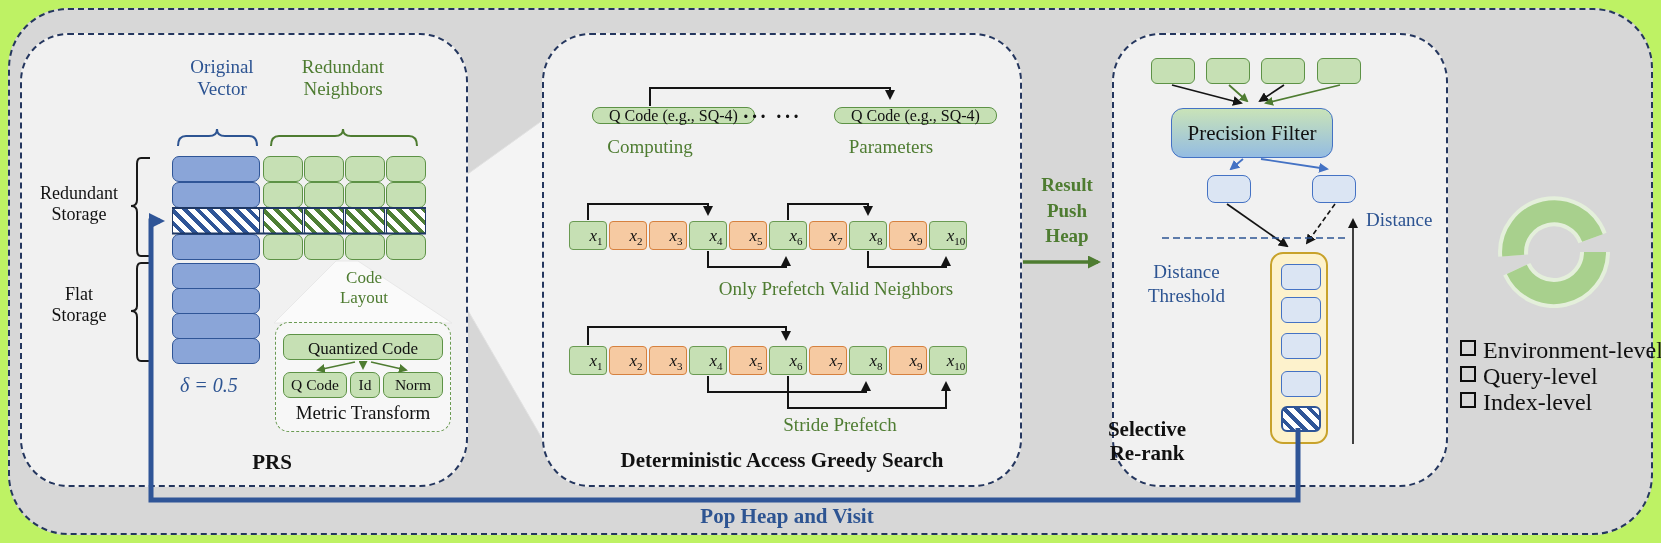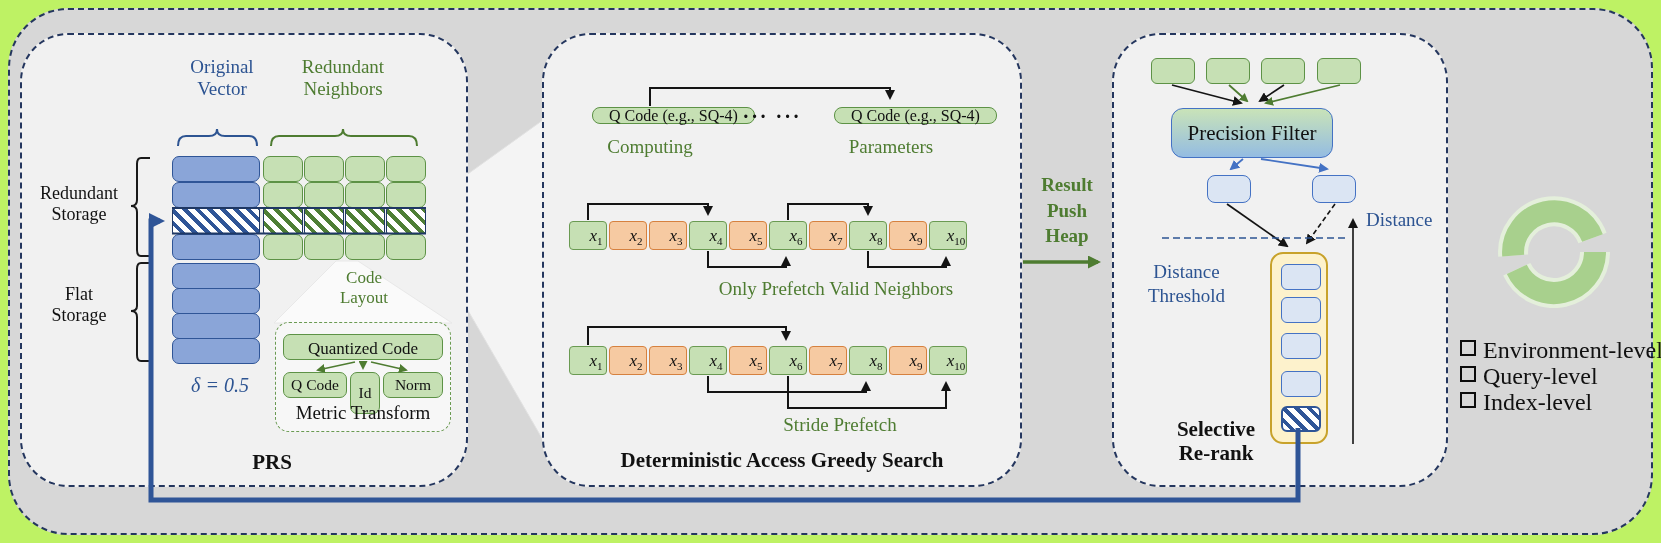--- a/index.html
+++ b/index.html
@@ -108,32 +108,32 @@
   <div class="grow" style="top:288px">
       <div class="cell cb"></div>
     </div>
   <div class="grow" style="top:313px">
       <div class="cell cb"></div>
     </div>
   <div class="grow" style="top:338px">
       <div class="cell cb"></div>
     </div>
 
-  <div class="t blue" style="left:180px;top:374px;width:80px;font-size:20px;font-style:italic;text-align:center;">δ = 0.5</div>
+  <div class="t blue" style="left:180px;top:374px;width:80px;font-size:20px;font-style:italic;">δ = 0.5</div>
   <div class="t ctr green" style="left:333px;top:268px;width:62px;font-size:17px;">Code
 Layout</div>
 
   <div class="abs codebox"></div>
   <div class="abs gbox" style="left:283px;top:334px;width:160px;height:26px;font-size:17px;align-items:flex-end;">
       <span>Quantized Code</span>
     </div>
   <div class="abs gbox" style="left:283px;top:372px;width:64px;height:26px;font-size:15.5px;">
       <span>Q Code</span>
     </div>
-  <div class="abs gbox" style="left:350px;top:372px;width:30px;height:42px;font-size:15.5px;">
+  <div class="abs gbox" style="left:350px;top:372px;width:30px;height:26px;font-size:15.5px;">
       <span>Id</span>
     </div>
   <div class="abs gbox" style="left:383px;top:372px;width:60px;height:26px;font-size:15.5px;">
       <span>Norm</span>
     </div>
   <div class="t ctr" style="left:277px;top:402px;width:172px;font-size:19px;">Metric Transform</div>
   <div class="t ctr bold" style="left:242px;top:450px;width:60px;font-size:21px;">PRS</div>
 
   <div class="abs qcodebox" style="left:568px;top:107px;width:163px;">
       <span>Q Code (e.g., SQ-4)</span>
@@ -231,21 +231,21 @@
   <div class="t ctr blue" style="left:1139px;top:260px;width:95px;font-size:19px;line-height:1.25;">Distance
 Threshold</div>
 
   <div class="abs heap">
     <div class="hcell" style="top:10px;"></div>
     <div class="hcell" style="top:43px;"></div>
     <div class="hcell" style="top:79px;"></div>
     <div class="hcell" style="top:117px;"></div>
     <div class="hcell hb" style="top:152px;"></div>
   </div>
-  <div class="t ctr bold" style="left:1166px;top:417px;width:100px;font-size:21px;">Selective
+  <div class="t ctr bold" style="left:1097px;top:417px;width:100px;font-size:21px;">Selective
 Re-rank</div>
 
   <svg class="abs" style="left:1492px;top:196px;" width="124" height="112" viewBox="0 0 124 112">
     <path d="M21.2,59.6 A41,41 0 0 1 100.5,42" fill="none" stroke="#e4efdb" stroke-width="30"></path>
     <path d="M103,56 A41,41 0 0 1 24.8,73.3" fill="none" stroke="#e4efdb" stroke-width="30"></path>
     <path d="M21.2,59.6 A41,41 0 0 1 100.5,42" fill="none" stroke="#a8d08d" stroke-width="22"></path>
     <path d="M103,56 A41,41 0 0 1 24.8,73.3" fill="none" stroke="#a8d08d" stroke-width="22"></path>
   </svg>
   <div class="chkrow" style="top:337px;">
     <div class="chk"></div>
@@ -253,20 +253,21 @@
   </div>
   <div class="chkrow" style="top:363px;">
     <div class="chk"></div>
     <div class="chklbl">Query-level</div>
   </div>
   <div class="chkrow" style="top:389px;">
     <div class="chk"></div>
     <div class="chklbl">Index-level</div>
   </div>
 
+  <div class="t ctr blue bold" style="left:672px;top:504px;width:230px;font-size:21px;">Pop Heap and Visit</div>
 
   <svg class="layer" width="1661" height="543">
     <defs>
       <marker id="mb" markerUnits="userSpaceOnUse" markerWidth="10" markerHeight="10" refX="8" refY="5" orient="auto-start-reverse">
           <path d="M0,0 L10,5 L0,10 z" fill="#141414"></path>
         </marker>
       <marker id="mg" markerUnits="userSpaceOnUse" markerWidth="9" markerHeight="9" refX="7" refY="4.5" orient="auto-start-reverse">
           <path d="M0,0 L9,4.5 L0,9 z" fill="#4e7c31"></path>
         </marker>
       <marker id="mgb" markerUnits="userSpaceOnUse" markerWidth="13" markerHeight="13" refX="10" refY="6.5" orient="auto-start-reverse">

